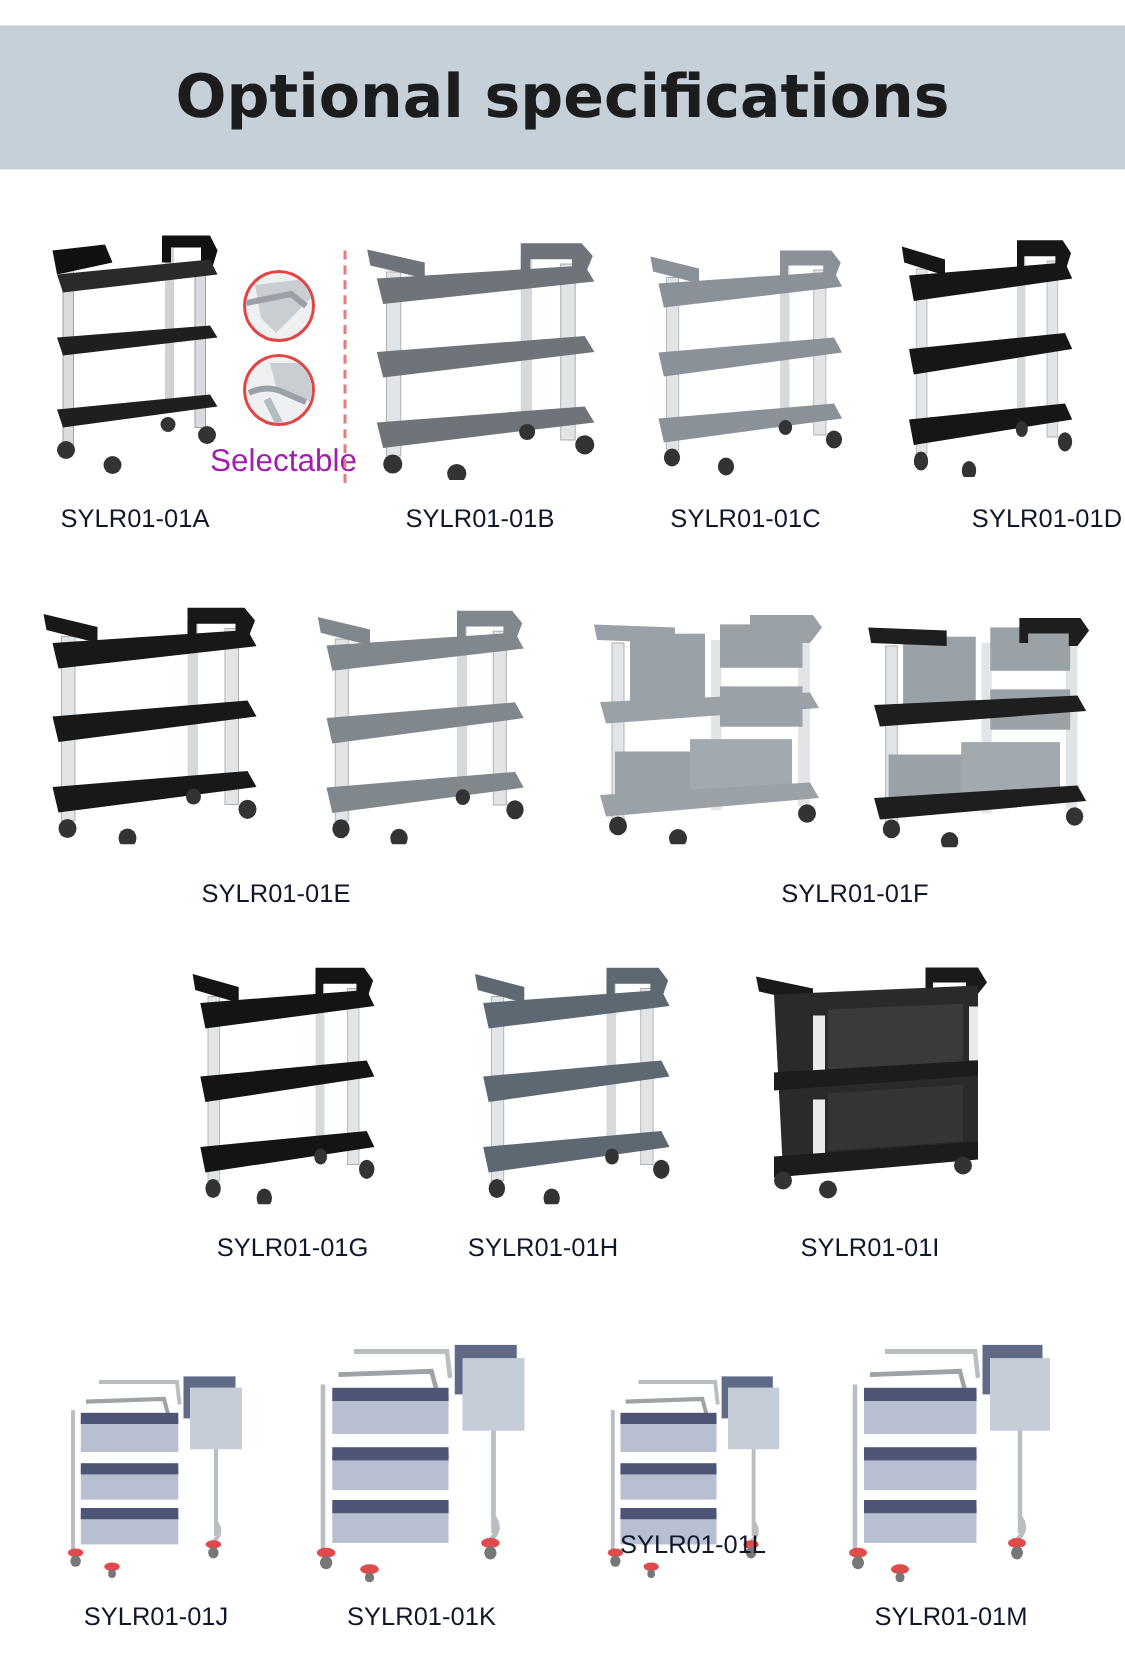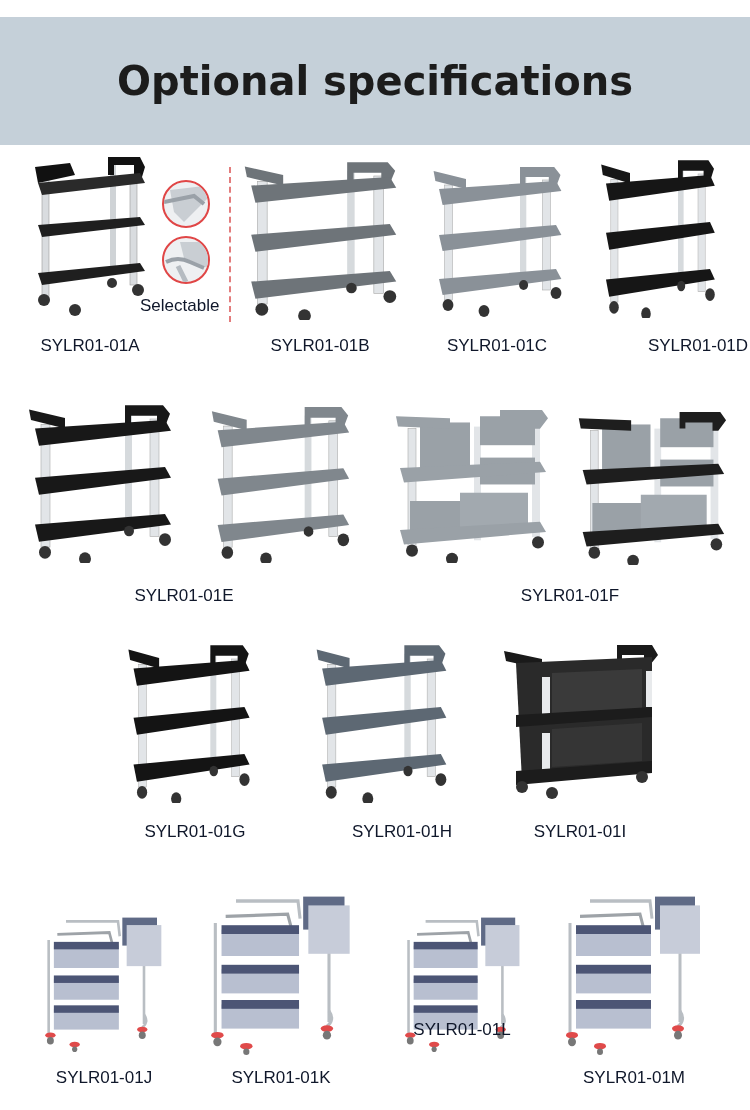--- a/index.html
+++ b/index.html
@@ -1,22 +1,22 @@
 <!DOCTYPE html>
 <html><head>
 <meta charset="utf-8">
 <style>
   html,body{margin:0;padding:0;background:#fff;}
   body{width:750px;height:1110px;position:relative;overflow:hidden;font-family:"Liberation Sans",sans-serif;}
-  .banner{position:absolute;left:0;top:17px;width:750px;height:128px;background:#c5d0d9;display:flex;align-items:center;justify-content:center;}
+  .banner{position:absolute;left:0;top:17px;width:750px;height:96px;background:#c5d0d9;display:flex;align-items:center;justify-content:center;}
   .banner h1{margin:0;font-family:"DejaVu Sans",sans-serif;font-weight:bold;font-size:40px;color:#1c1c1c;letter-spacing:0px;}
   .item{position:absolute;}
   .item svg{position:absolute;left:0;top:0;}
   .label{position:absolute;font-family:"Liberation Sans",sans-serif;font-size:17px;color:#0f172a;white-space:nowrap;transform:translateX(-50%);}
-  .selectable{position:absolute;left:140px;top:296px;font-size:17px;color:#0f172a;font-family:"Liberation Sans",sans-serif;}
+  .selectable{position:absolute;left:140px;top:296px;font-size:21px;color:#a21caf;font-family:"Liberation Sans",sans-serif;}
   .dash{position:absolute;left:229px;top:167px;width:0;height:155px;border-left:2px dashed #e37c7c;}
   .circle{position:absolute;width:44px;height:44px;border-radius:50%;border:2px solid #e04646;background:#eef0f2;overflow:hidden;}
 </style>
 </head>
 <body>
 
 <div class="banner">
   <h1>Optional specifications</h1>
 </div>
 
@@ -195,19 +195,19 @@
 
 <div class="label" style="left:90px;top:336px;">SYLR01-01A</div>
 <div class="label" style="left:320px;top:336px;">SYLR01-01B</div>
 <div class="label" style="left:497px;top:336px;">SYLR01-01C</div>
 <div class="label" style="left:658px;top:336px;margin-left:40px;">SYLR01-01D</div>
 
 <div class="label" style="left:184px;top:586px;text-align:right;">SYLR01-01E</div>
 <div class="label" style="left:558px;top:586px;margin-left:12px;">SYLR01-01F</div>
 
 <div class="label" style="left:195px;top:822px;">SYLR01-01G</div>
-<div class="label" style="left:362px;top:822px;margin-left:40px;">SYLR01-01H</div>
+<div class="label" style="left:362px;top:822px;">SYLR01-01H</div>
 <div class="label" style="left:580px;top:822px;">SYLR01-01I</div>
 
 <div class="label" style="left:104px;top:1068px;">SYLR01-01J</div>
 <div class="label" style="left:281px;top:1068px;">SYLR01-01K</div>
 <div class="label" style="left:462px;top:1020px;">SYLR01-01L</div>
 <div class="label" style="left:634px;top:1068px;">SYLR01-01M</div>
 
 </body></html>

